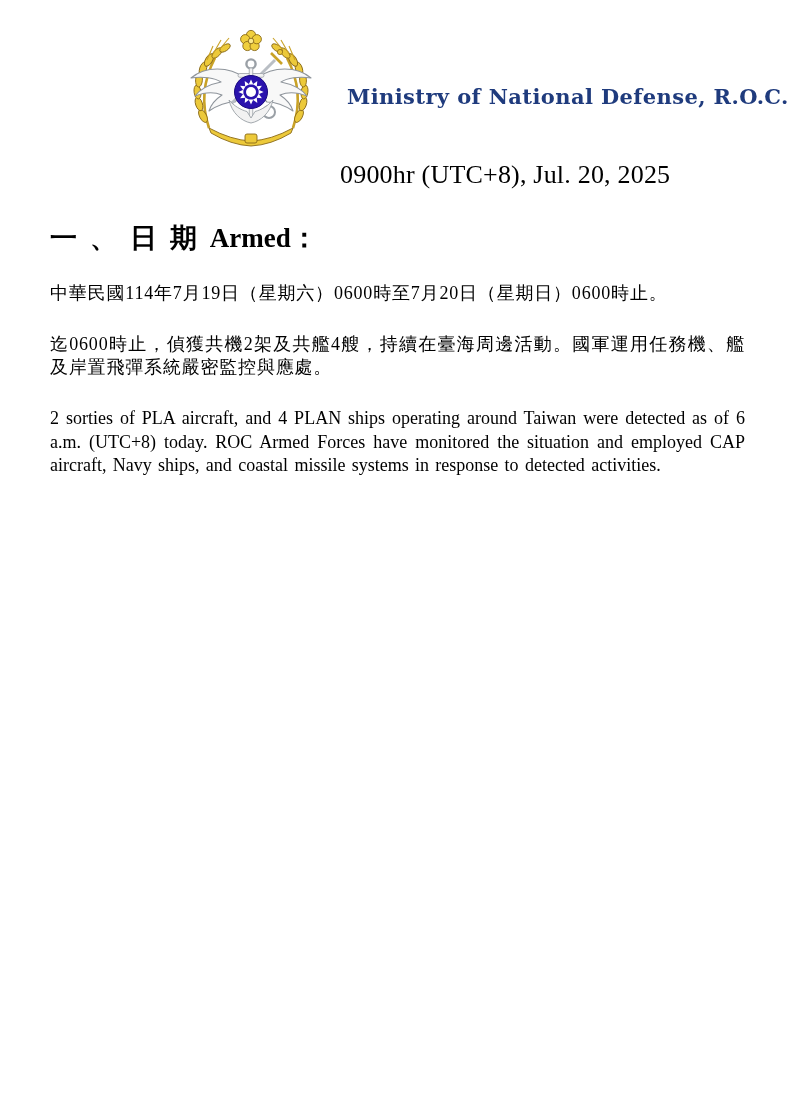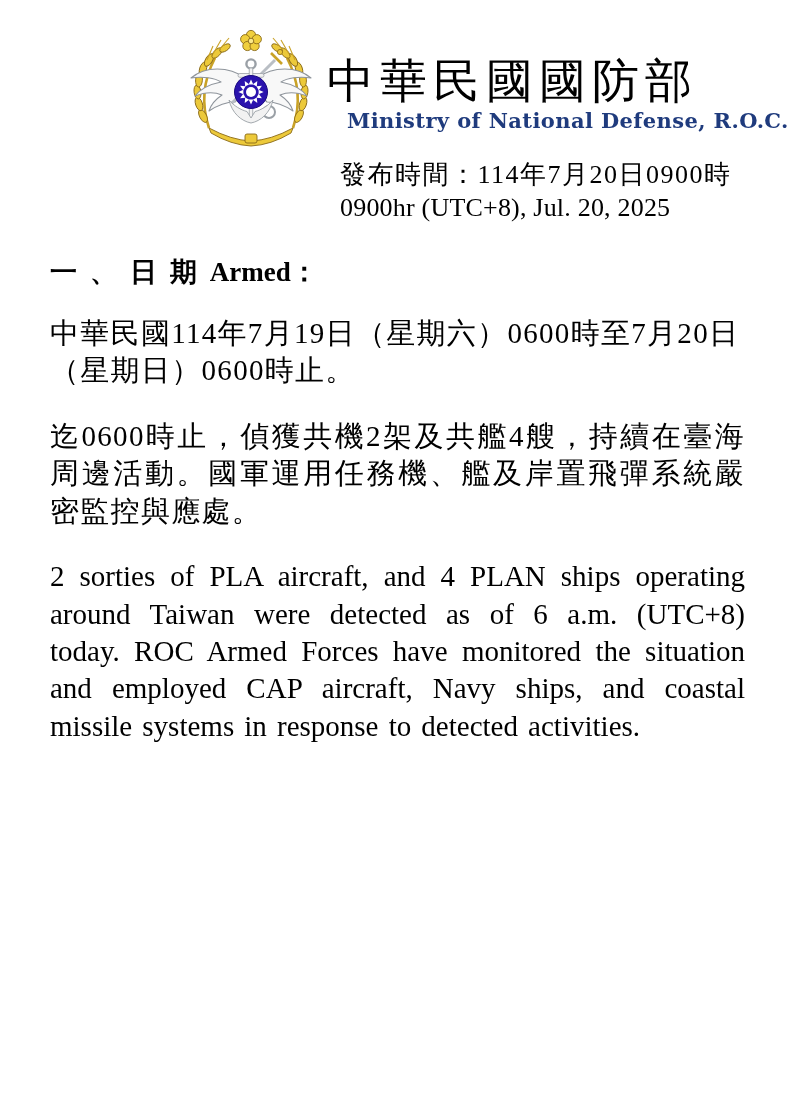--- a/index.html
+++ b/index.html
@@ -49,21 +49,21 @@
   
   .doc-title { margin: 72px 50px 0 48px; text-align: center; }
   .title-zh { font-size: 27px; font-weight: bold; letter-spacing: 0.12em; line-height: 1.3; }
   .title-en { font-size: 28px; font-weight: bold; line-height: 1.3; letter-spacing: -0.2px; }
 
   
   main { display: block; margin: 0 48px 0 50px; }
   h2.sec-heading { font-size: 27px; font-weight: bold; margin: 30px 0 26px; line-height: 1.28; }
   h2.sec1 .h-zh { letter-spacing: 0.48em; }
   h2 .h-zh { letter-spacing: 0.04em; }
-  p { font-size: 29px; line-height: 1.29; margin: 16px 0 28px; }
+  p { font-size: 18px; line-height: 1.29; margin: 16px 0 28px; }
   p.zh { letter-spacing: 0.045em; }
   p.just { text-align: justify; }
   p.en { word-spacing: 0.10em; }
 
   
   .emblem svg { display: block; }
 </style>
 </head>
 <body>
 
@@ -135,27 +135,25 @@
           <circle cx="66" cy="9" r="4.6"></circle>
           <circle cx="60.2" cy="13.2" r="4.6"></circle>
           <circle cx="62.4" cy="20" r="4.6"></circle>
           <circle cx="69.6" cy="20" r="4.6"></circle>
           <circle cx="71.8" cy="13.2" r="4.6"></circle>
           <circle cx="66" cy="15" r="2.8" fill="#fbe98a"></circle>
         </g>
       </svg>
     </div>
     <div class="agency">
-      <div class="agency-zh">中華民國國防部</div>
       <div class="agency-en">Ministry of National Defense, R.O.C.</div>
     </div>
   </header>
 
   <div class="release-time">
-    <div class="release-zh">發布時間：114年7月20日0900時</div>
     <div class="release-en">0900hr (UTC+8), Jul. 20, 2025</div>
   </div>
 
 
   <main>
 
     <section>
       <h2 class="sec-heading sec1"><span class="h-zh">一、日期</span><span class="h-en">Armed：</span></h2>
       <p class="zh">中華民國114年7月19日（星期六）0600時至7月20日（星期日）0600時止。</p>
     </section>

